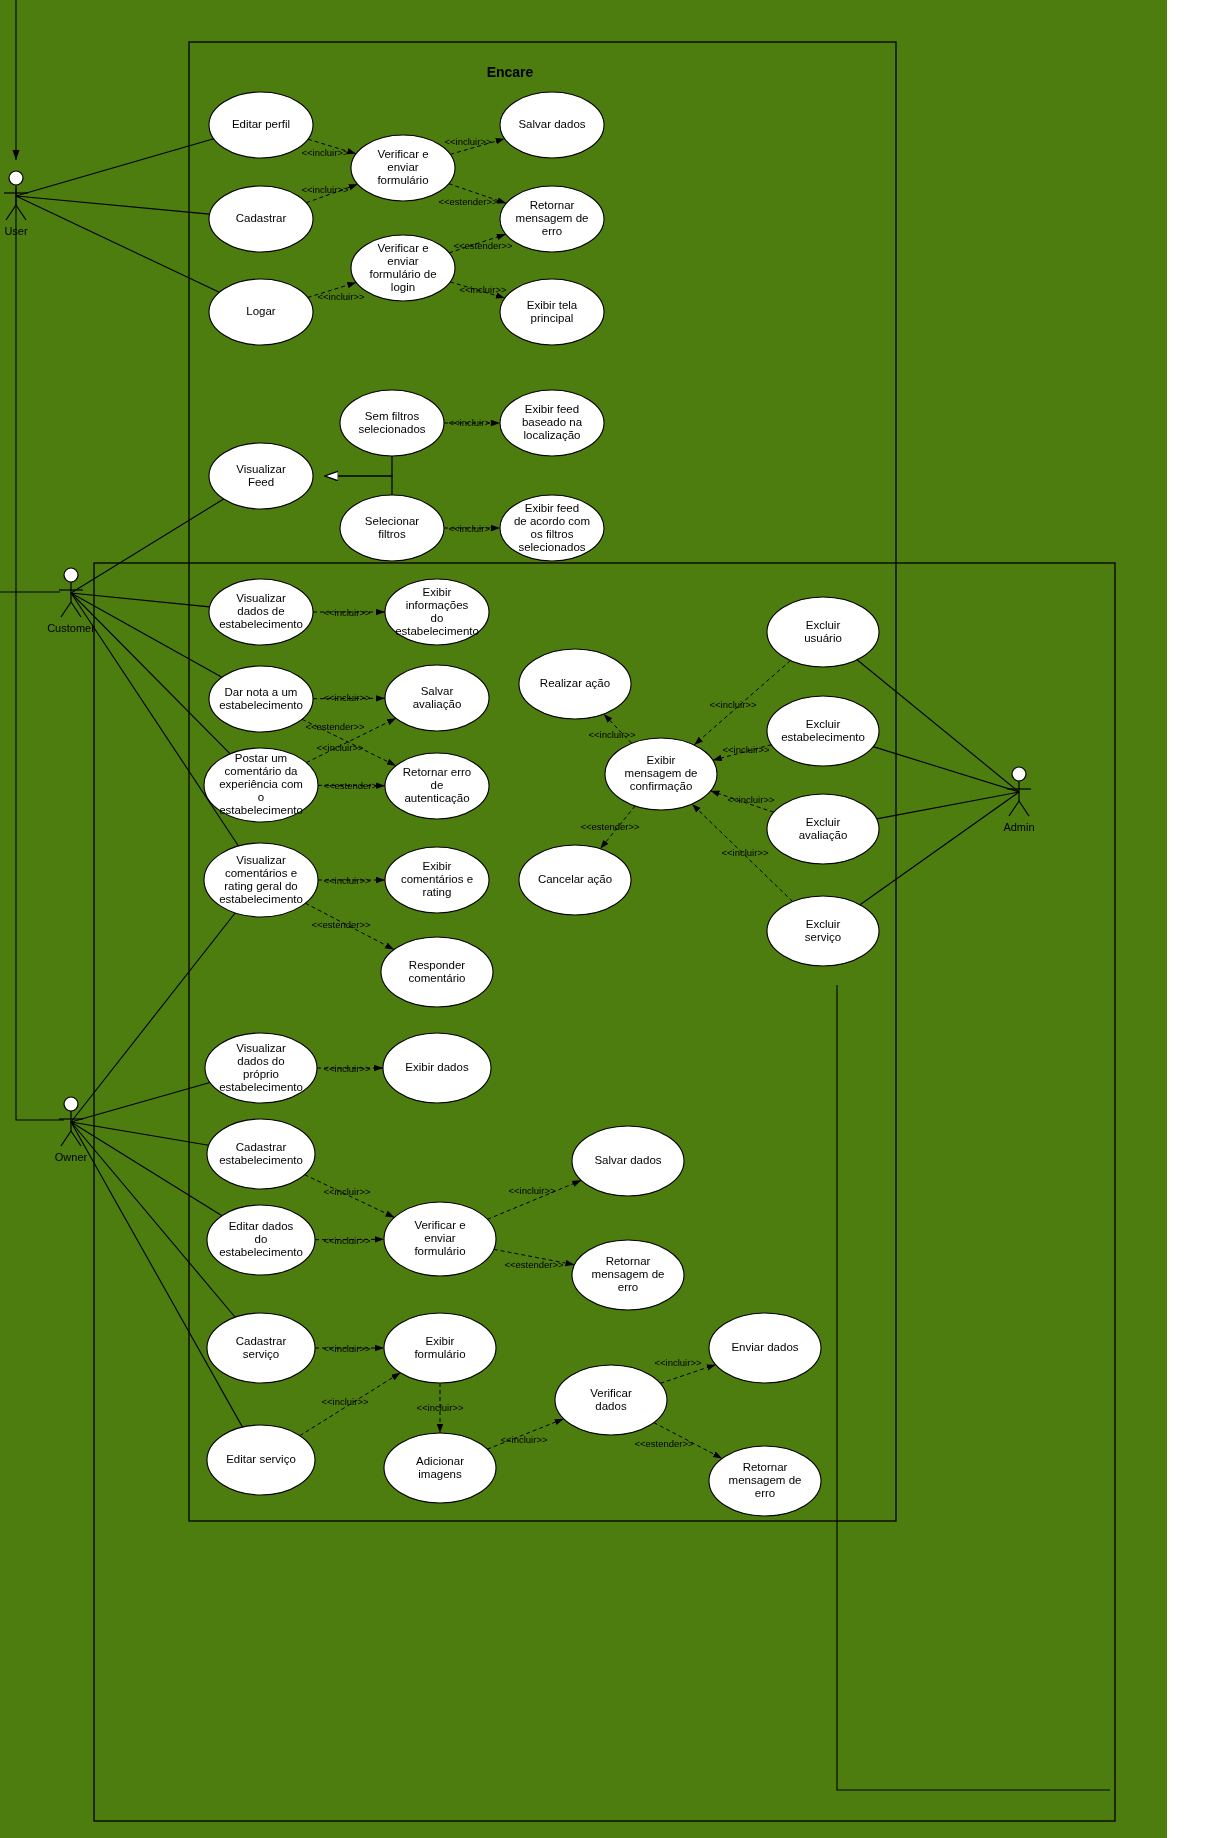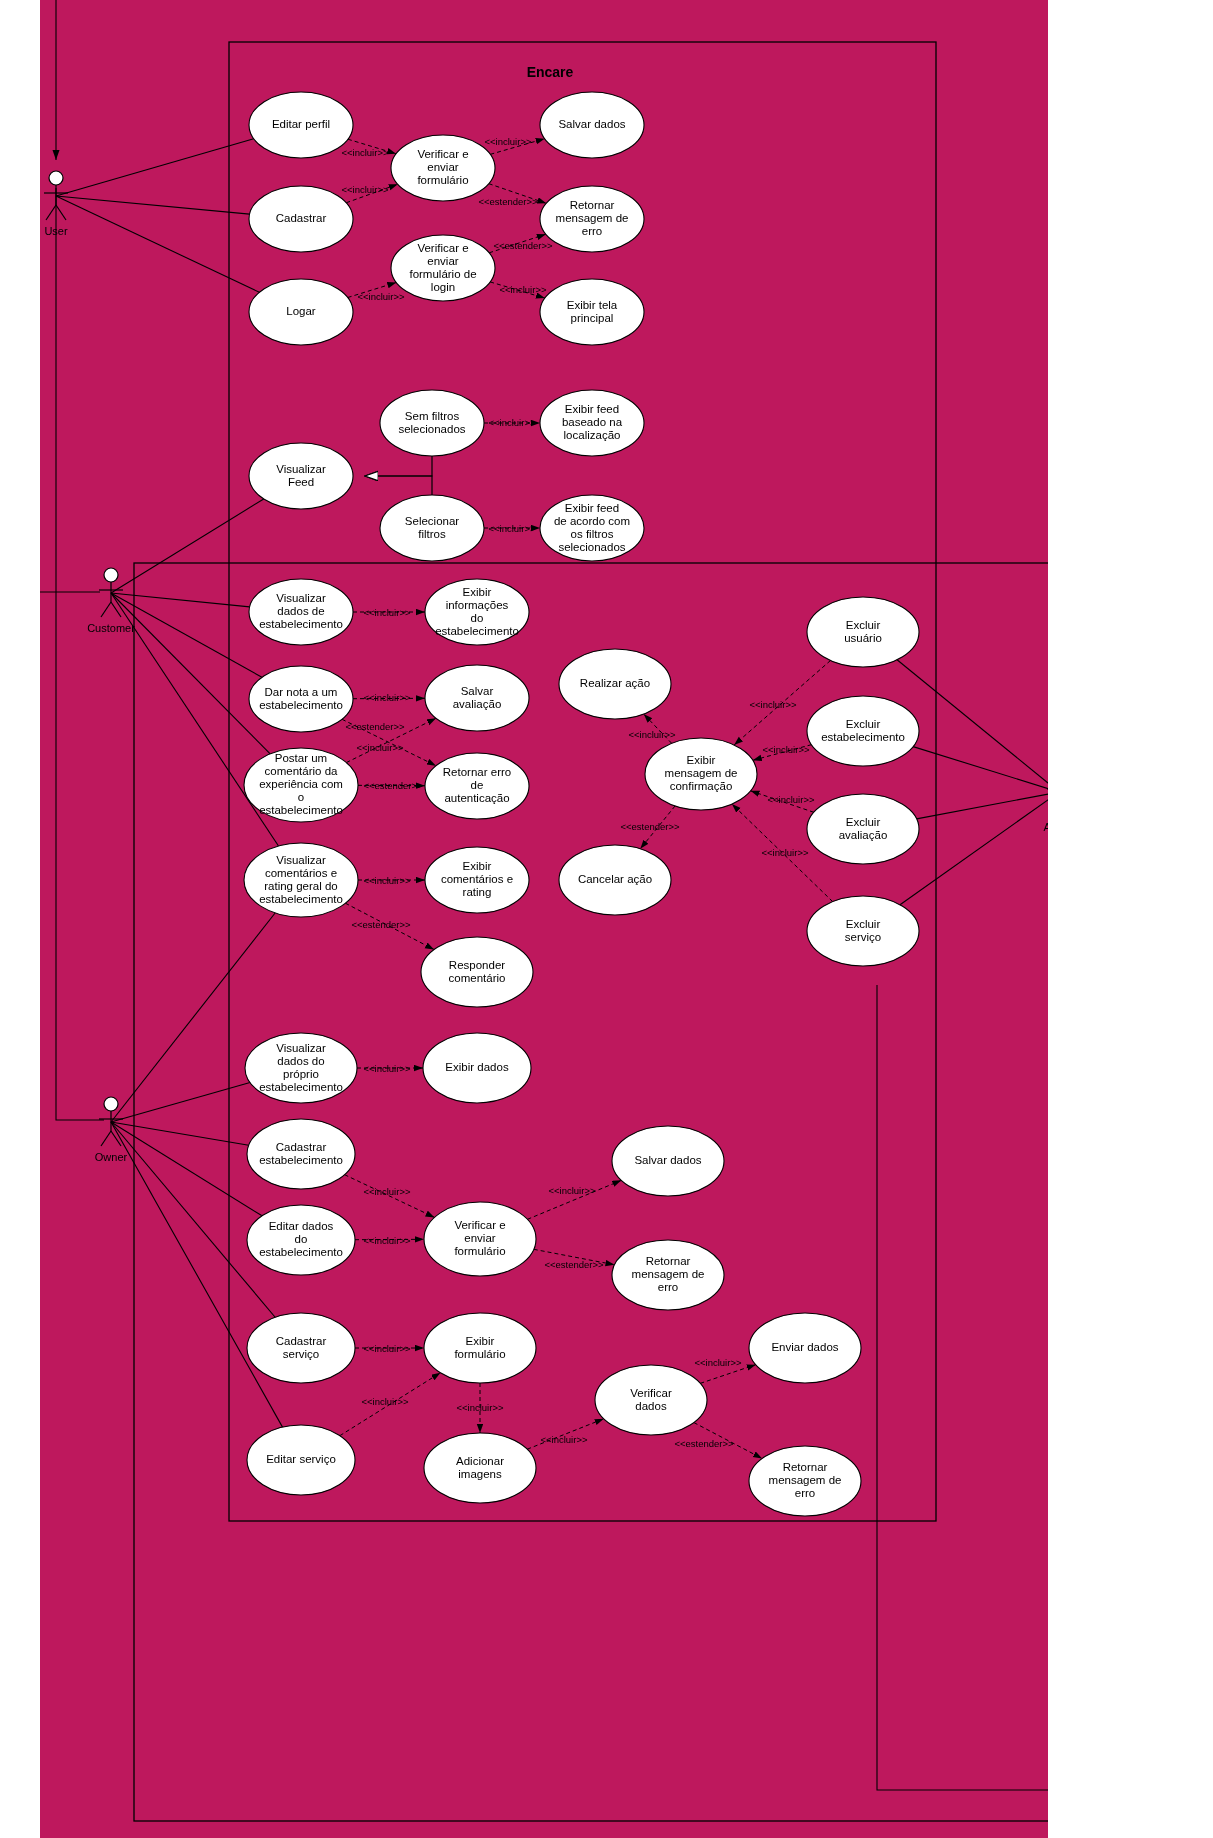--- a/index.html
+++ b/index.html
@@ -6,25 +6,24 @@
   html, body {
     margin: 0;
     padding: 0;
     background: #ffffff;
   }
   body {
     font-family: "Liberation Sans", sans-serif;
   }
   #diagram-root {
     position: relative;
-    width: 1008px;
+    width: 1167px;
     height: 1838px;
-    background: #be185d;
+    background: #4d7c0f;
     overflow: hidden;
-    margin-left: 40px;
   }
   svg.layer {
     position: absolute;
     top: 0;
     left: 0;
     width: 1213px;
     height: 1838px;
   }
   .uc-ellipse {
     fill: #ffffff;

